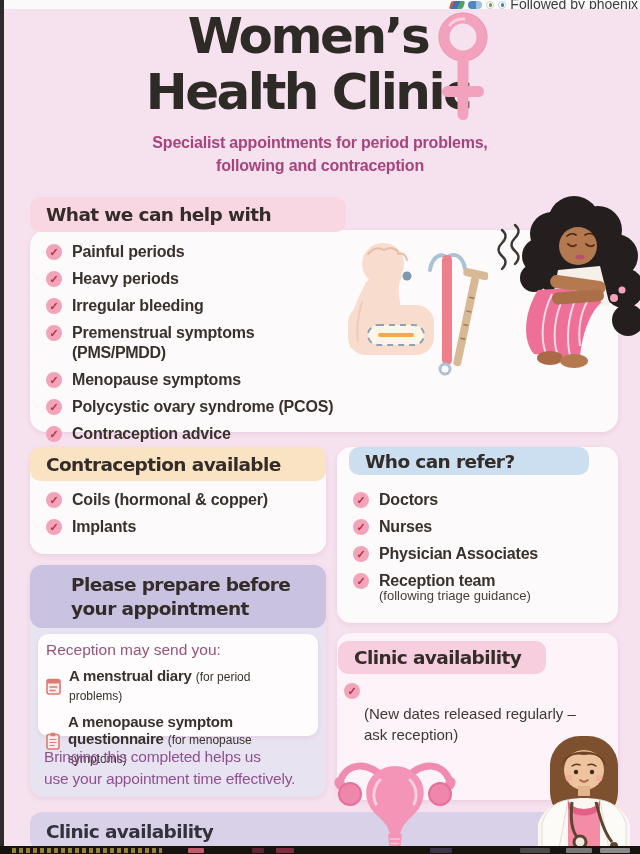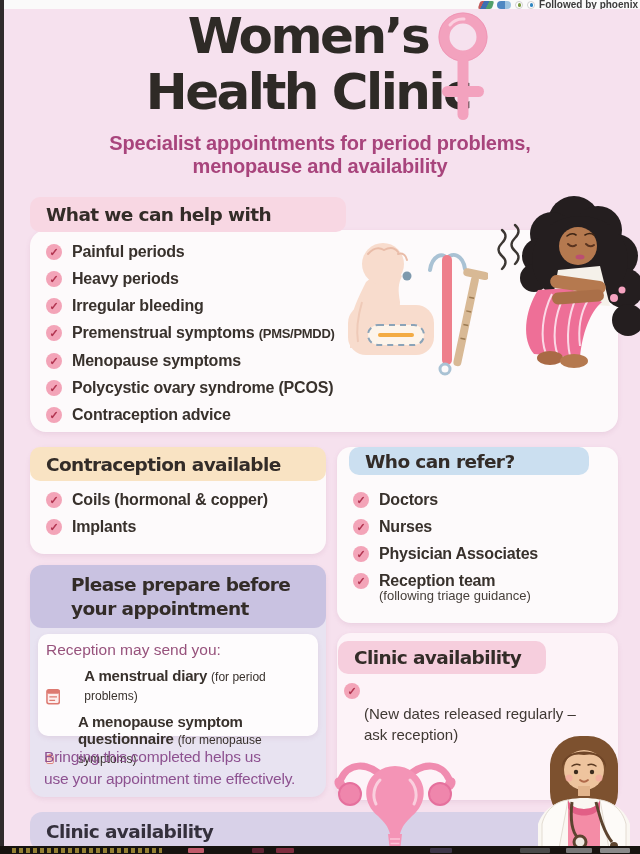--- a/index.html
+++ b/index.html
@@ -7,53 +7,53 @@
   #stage{position:relative;width:640px;height:854px;background:var(--poster-background,#f6e1ee);overflow:hidden;}
 
   
   .top-strip{position:absolute;left:0;top:0;width:640px;height:9px;background:#fafafa;z-index:40;
     display:flex;align-items:center;justify-content:flex-end;gap:4px;padding-right:2px;box-sizing:border-box;}
   .mini-logo{width:14px;height:8px;border-radius:2px;}
   .logo1{background:linear-gradient(100deg,#c05a5a 25%,#3f6fb0 25% 60%,#52a06a 60%);transform:skewX(-18deg);}
   .logo2{background:linear-gradient(90deg,#4f87c2 60%,#9ec3e0 60%);border-radius:4px;}
   .mini-avatar{width:8px;height:8px;border-radius:50%;background:#fff;border:1px solid #cfcfcf;box-sizing:border-box;position:relative;}
   .mini-avatar i{position:absolute;left:1.5px;top:1.5px;width:3.5px;height:3.5px;border-radius:50%;display:block;}
-  .followed{font-size:10px;line-height:9px;color:#3c3c3c;white-space:nowrap;overflow:hidden;max-width:140px;font-weight:bold;}
+  .followed{font-size:14px;line-height:9px;color:#3c3c3c;white-space:nowrap;overflow:hidden;max-width:140px;font-weight:normal;}
 
   
   .left-border{position:absolute;left:0;top:0;width:4px;height:854px;background:#2f2b2c;z-index:50;}
   .bottom-strip{position:absolute;left:0;top:846px;width:640px;height:8px;background:#17130f;z-index:50;}
   .cut-text-marks{position:absolute;left:12px;top:2px;width:150px;height:5px;
     background:repeating-linear-gradient(90deg,#a28b37 0 4px,transparent 4px 7px);opacity:.9;}
   .cut-mark{position:absolute;top:2px;height:5px;border-radius:1px;}
 
   
   .title-line{position:absolute;left:0;width:616px;text-align:center;color:var(--title-text,#2e2a26);
     font-family:"DejaVu Sans",sans-serif;font-weight:bold;font-size:50px;letter-spacing:-2.5px;line-height:52px;}
   .subtitle-line{position:absolute;left:0;width:640px;text-align:center;color:var(--subtitle-text,#a8447c);
-    font-size:20px;line-height:22px;font-weight:bold;letter-spacing:-0.2px;}
+    font-size:16px;line-height:22px;font-weight:bold;letter-spacing:-0.2px;}
 
   
   .panel{position:absolute;background:#fdfafb;border-radius:16px;box-shadow:0 2px 5px rgba(160,90,130,.12);z-index:1;}
   .bar{position:absolute;border-radius:10px;z-index:2;display:flex;align-items:center;padding:0 16px;box-sizing:border-box;
     font-family:"DejaVu Sans",sans-serif;font-weight:bold;font-size:18.5px;color:#332c28;letter-spacing:-0.6px;}
 
   
   .list{position:absolute;z-index:3;}
   .row{display:flex;align-items:flex-start;gap:10px;margin-bottom:7px;font-size:16px;font-weight:bold;
     color:#38312c;line-height:20px;letter-spacing:-0.2px;}
   .check{flex:0 0 16px;width:16px;height:16px;margin-top:2px;border-radius:50%;
     background:var(--check-circle,#f3a4b8);color:var(--check-mark,#b23550);
     font-size:11px;line-height:16px;text-align:center;font-weight:bold;}
-  .row-note{font-size:13px;letter-spacing:-0.3px;}
+  .row-note{font-size:16px;letter-spacing:-0.3px;}
   .sub-note{font-size:13px;font-weight:normal;color:#453e39;margin:-5px 0 6px 26px;line-height:15px;}
 
   
   .prep-intro{font-size:15.5px;font-weight:normal;color:#97527c;margin:0 0 8px 0;}
-  .pitem{display:flex;gap:24px;align-items:flex-end;margin-bottom:8px;}
+  .pitem{display:flex;gap:8px;align-items:center;margin-bottom:8px;}
   .pitem .txt{font-size:15px;font-weight:bold;color:#38312c;line-height:17px;letter-spacing:-0.2px;max-width:238px;}
   .small{font-size:12px;font-weight:normal;letter-spacing:0;}
   .prep-footer{position:absolute;left:44px;top:746px;width:280px;z-index:3;
     font-size:15.5px;line-height:22px;color:#8d5190;letter-spacing:-0.2px;}
 
   
   .avail-item{position:absolute;left:344px;top:681px;z-index:3;display:flex;gap:8px;align-items:flex-start;
     font-size:16.5px;font-weight:bold;color:#37302b;line-height:20px;letter-spacing:-0.3px;}
   .avail-note{position:absolute;left:364px;top:703px;z-index:3;font-size:15px;line-height:21px;color:#3f3833;}
 
@@ -82,21 +82,21 @@
 
   <svg class="illus" style="left:436px;top:12px;z-index:4;" width="54" height="112" viewBox="0 0 54 112">
     <circle cx="27" cy="25" r="19" fill="none" stroke="#f3a2be" stroke-width="11"></circle>
     <circle cx="27" cy="25" r="24" fill="none" stroke="#ec8fb0" stroke-width="1" opacity=".6"></circle>
     <rect x="21.5" y="42" width="11" height="66" rx="5.5" fill="#f3a2be"></rect>
     <rect x="6" y="74" width="42" height="11" rx="5.5" fill="#f3a2be"></rect>
     <path d="M14,13 A16,16 0 0 1 28,7" fill="none" stroke="#fbd0e0" stroke-width="3" stroke-linecap="round"></path>
   </svg>
 
   <div class="subtitle-line" style="top:132px;">Specialist appointments for period problems,</div>
-  <div class="subtitle-line" style="top:155px;">menopause and availability</div>
+  <div class="subtitle-line" style="top:155px;">following and contraception</div>
 
   <div class="panel" style="left:30px;top:230px;width:588px;height:202px;"></div>
   <div class="bar" style="left:30px;top:197px;width:316px;height:35px;background:var(--help-header-bg,#f8d7e3);">What we can help with</div>
 
   <div class="list" style="left:46px;top:242px;width:296px;">
     <div class="row">
       <span class="check">✓</span>
       <span><span>Painful periods</span></span>
     </div>
     <div class="row">

